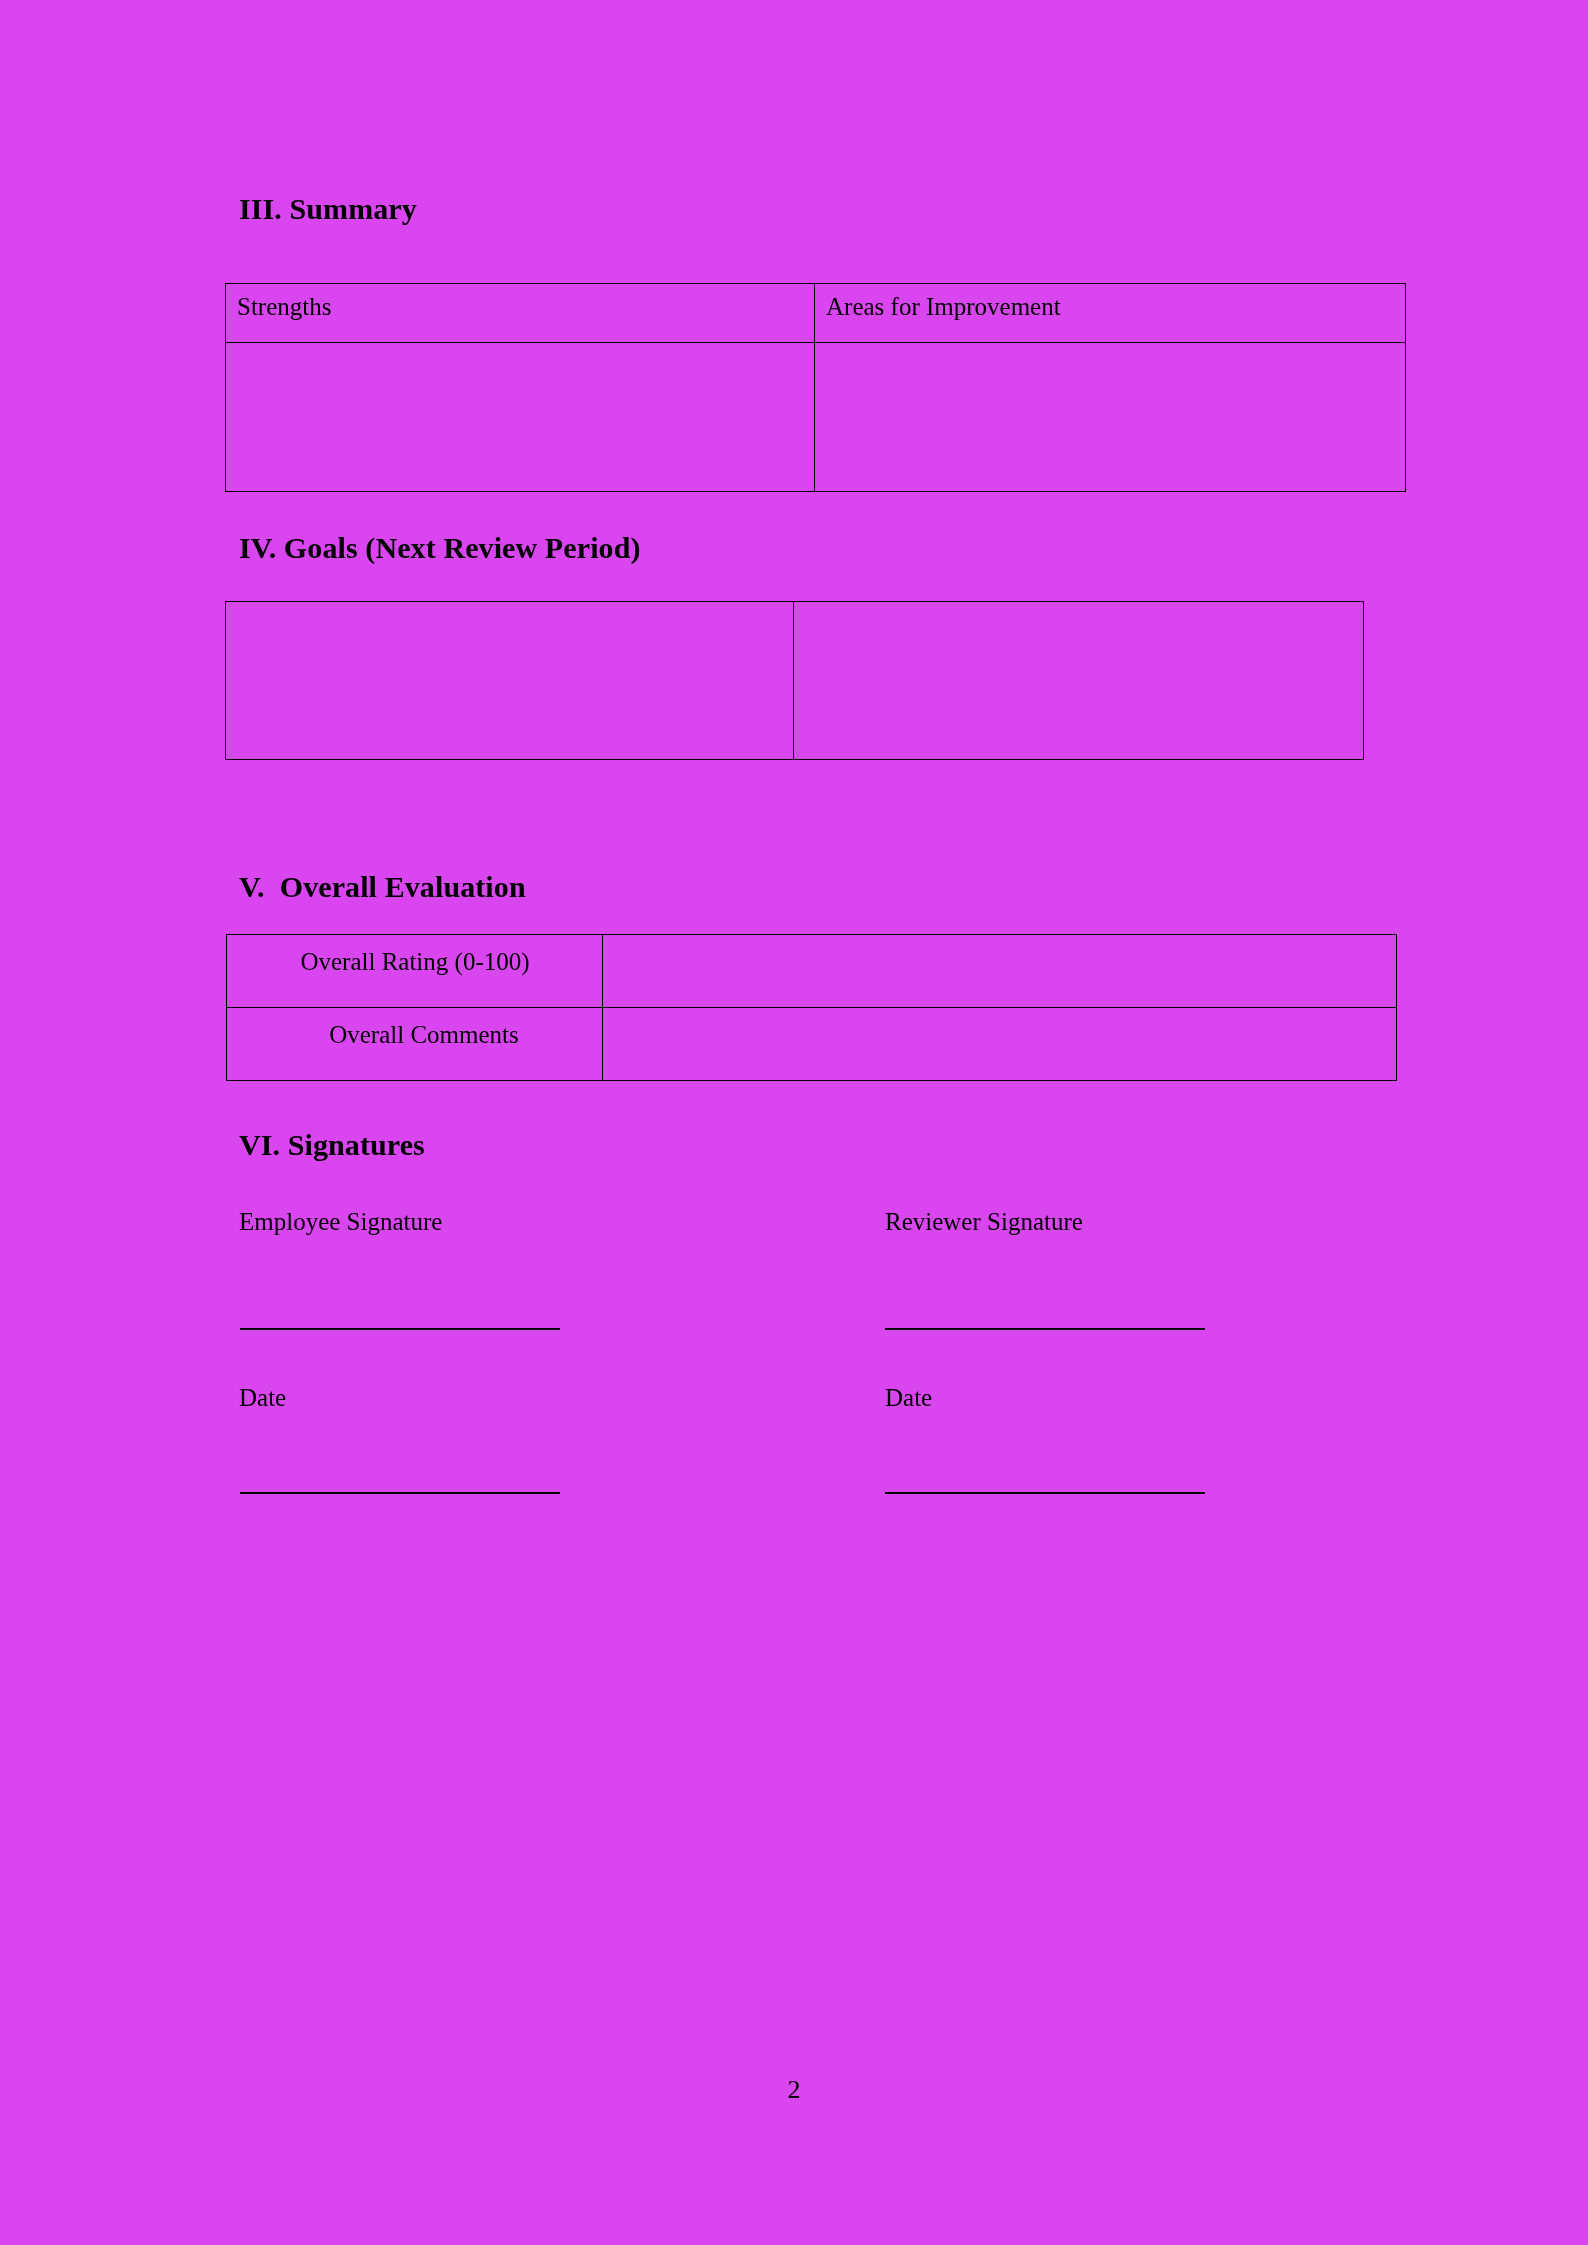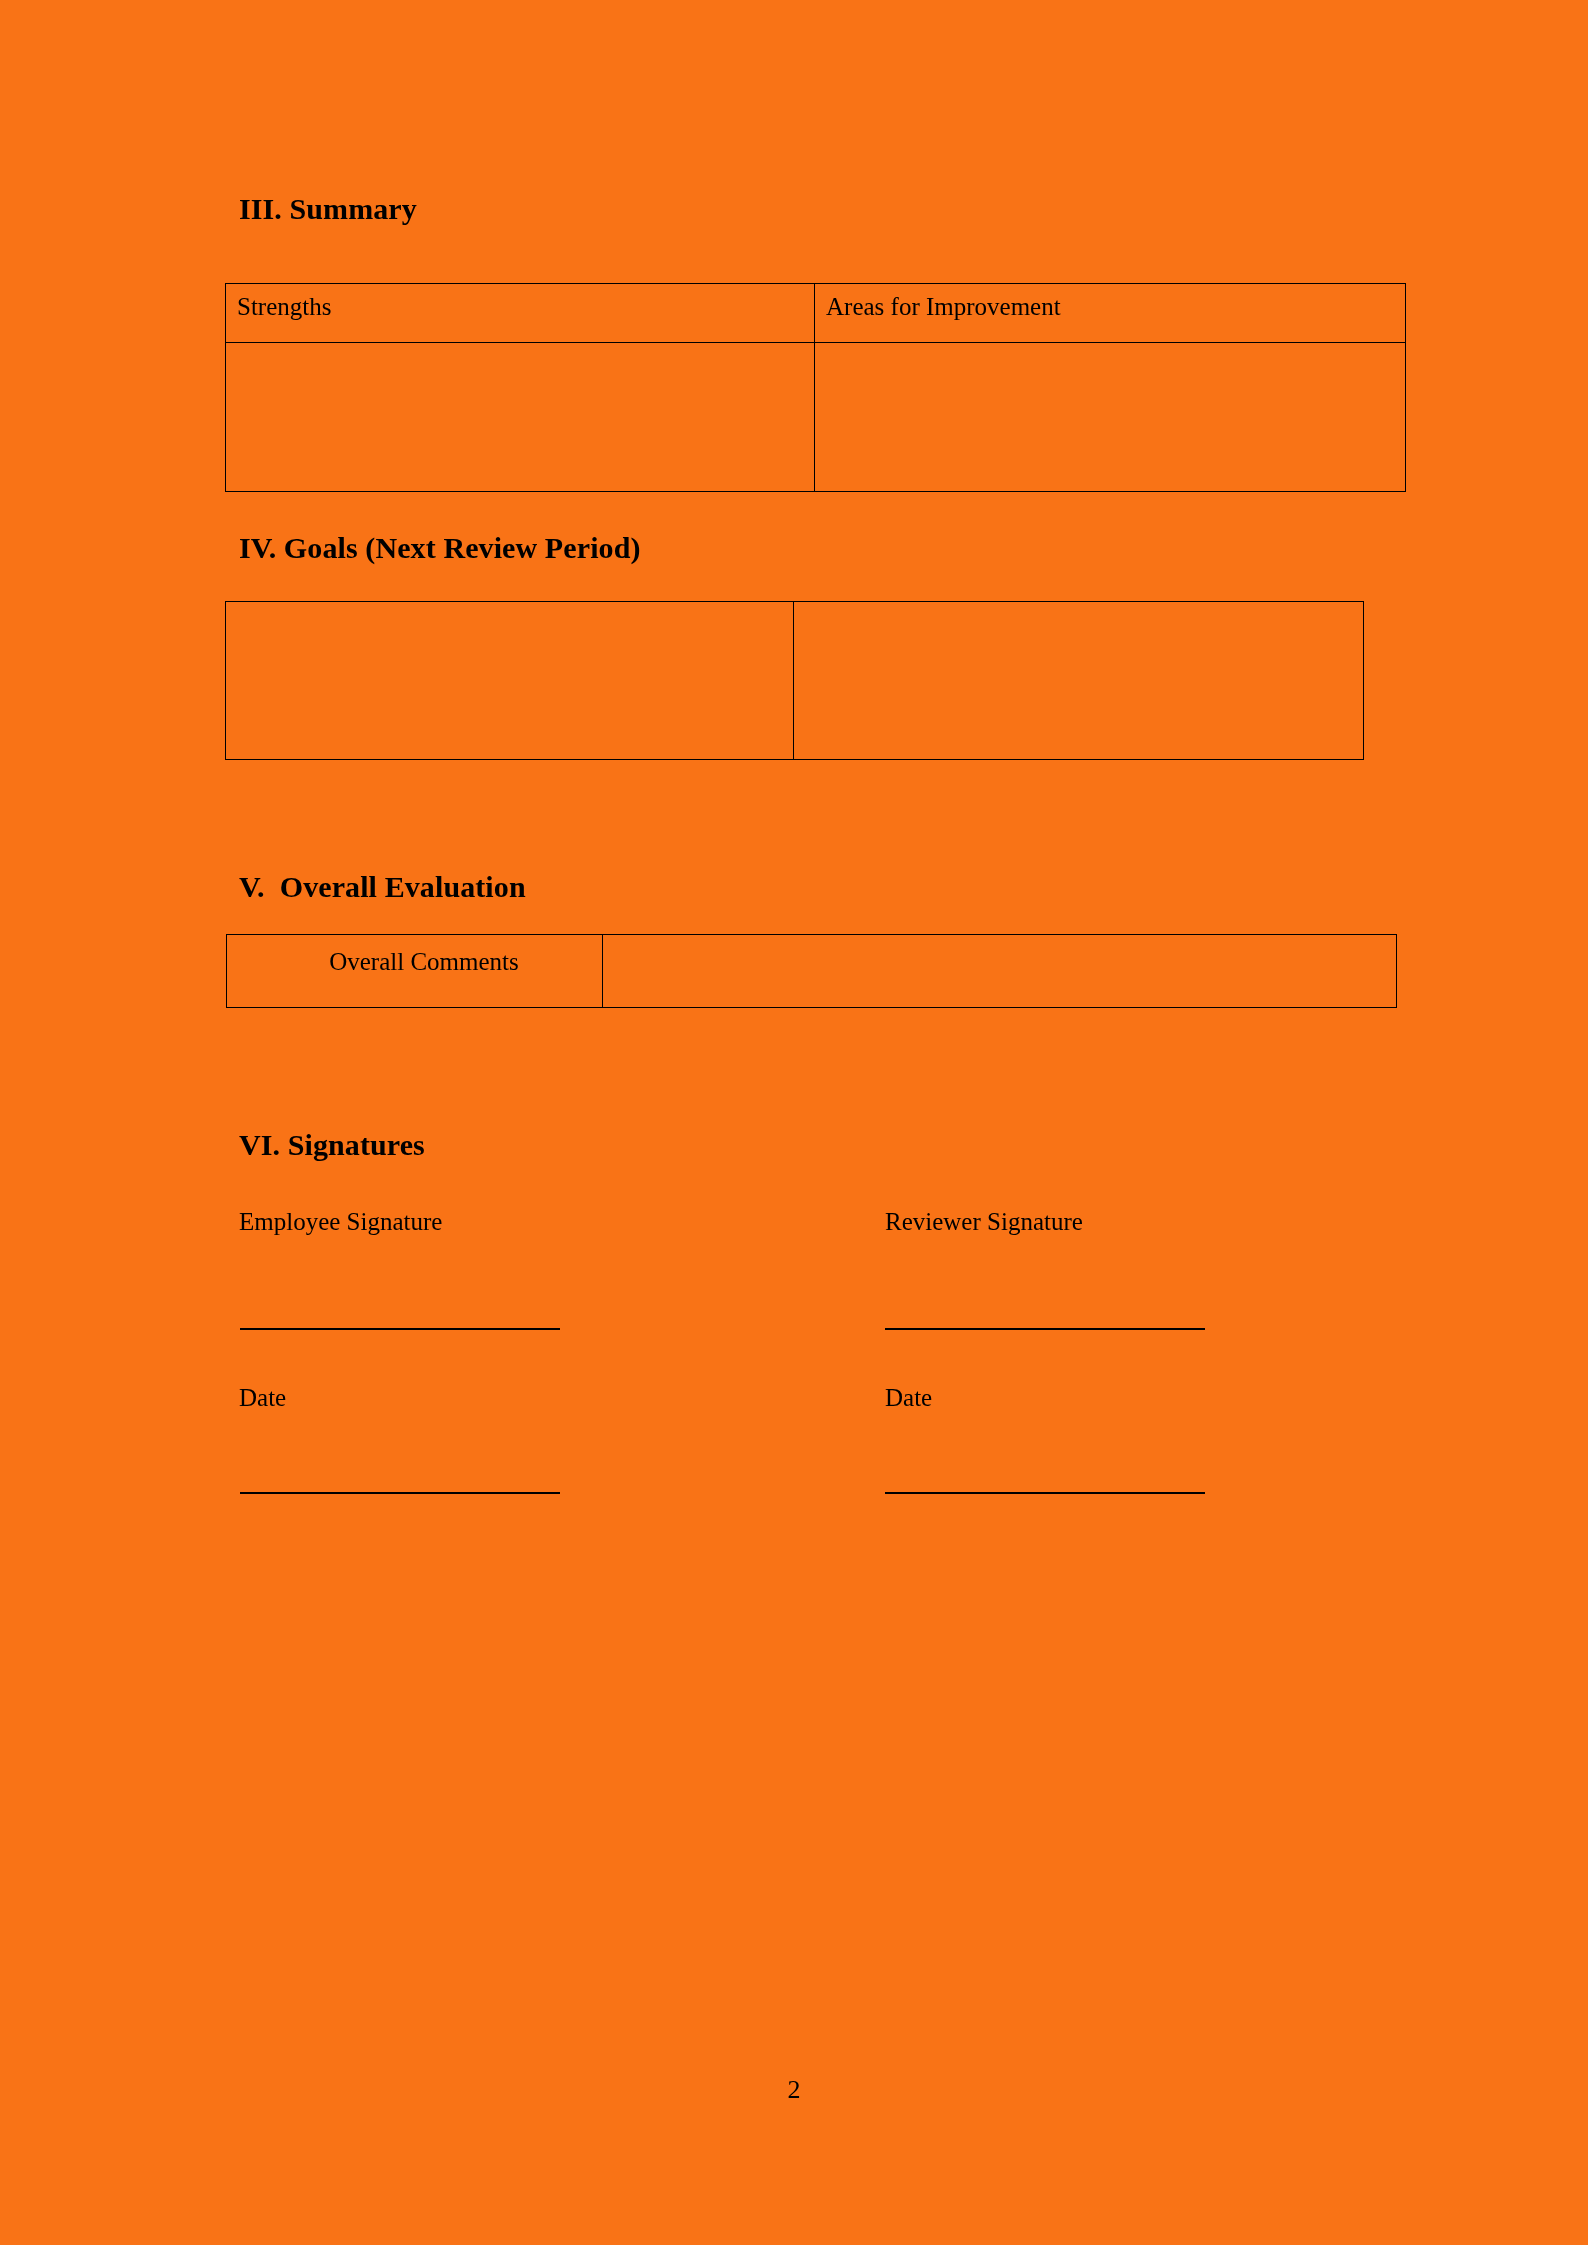--- a/index.html
+++ b/index.html
@@ -12,21 +12,21 @@
     width: 1588px;
     height: 2245px;
     position: relative;
     font-family: "Liberation Serif", "DejaVu Serif", serif;
     color: #000000;
     overflow: hidden;
   }
   .page {
     position: absolute;
     inset: 0;
-    background: #f97316;
+    background: #d946ef;
   }
 
   
   .section-heading {
     position: absolute;
     font-weight: bold;
     font-size: 30px;
     line-height: 1.15;
     letter-spacing: 0.1px;
     white-space: pre;
@@ -125,20 +125,24 @@
       <td class="col-a empty-cell"></td>
       <td class="col-b empty-cell"></td>
     </tr>
   </tbody>
     </table>
 
   <div class="section-heading" style="left:239px; top:870px;">V.  Overall Evaluation</div>
 
   <table class="doc-table eval-table" id="eval-table" style="top:934px;">
     <tbody>
+        <tr>
+      <td class="col-label label-cell">Overall Rating (0-100)</td>
+      <td class="col-value empty-cell"></td>
+    </tr>
     <tr>
       <td class="col-label label-cell indent-more">Overall Comments</td>
       <td class="col-value empty-cell"></td>
     </tr>
   </tbody>
     </table>
 
   <div class="section-heading" style="left:239px; top:1128px;">VI. Signatures</div>
 
   <div class="sig-label" style="left:239px; top:1207px;">Employee Signature</div>

